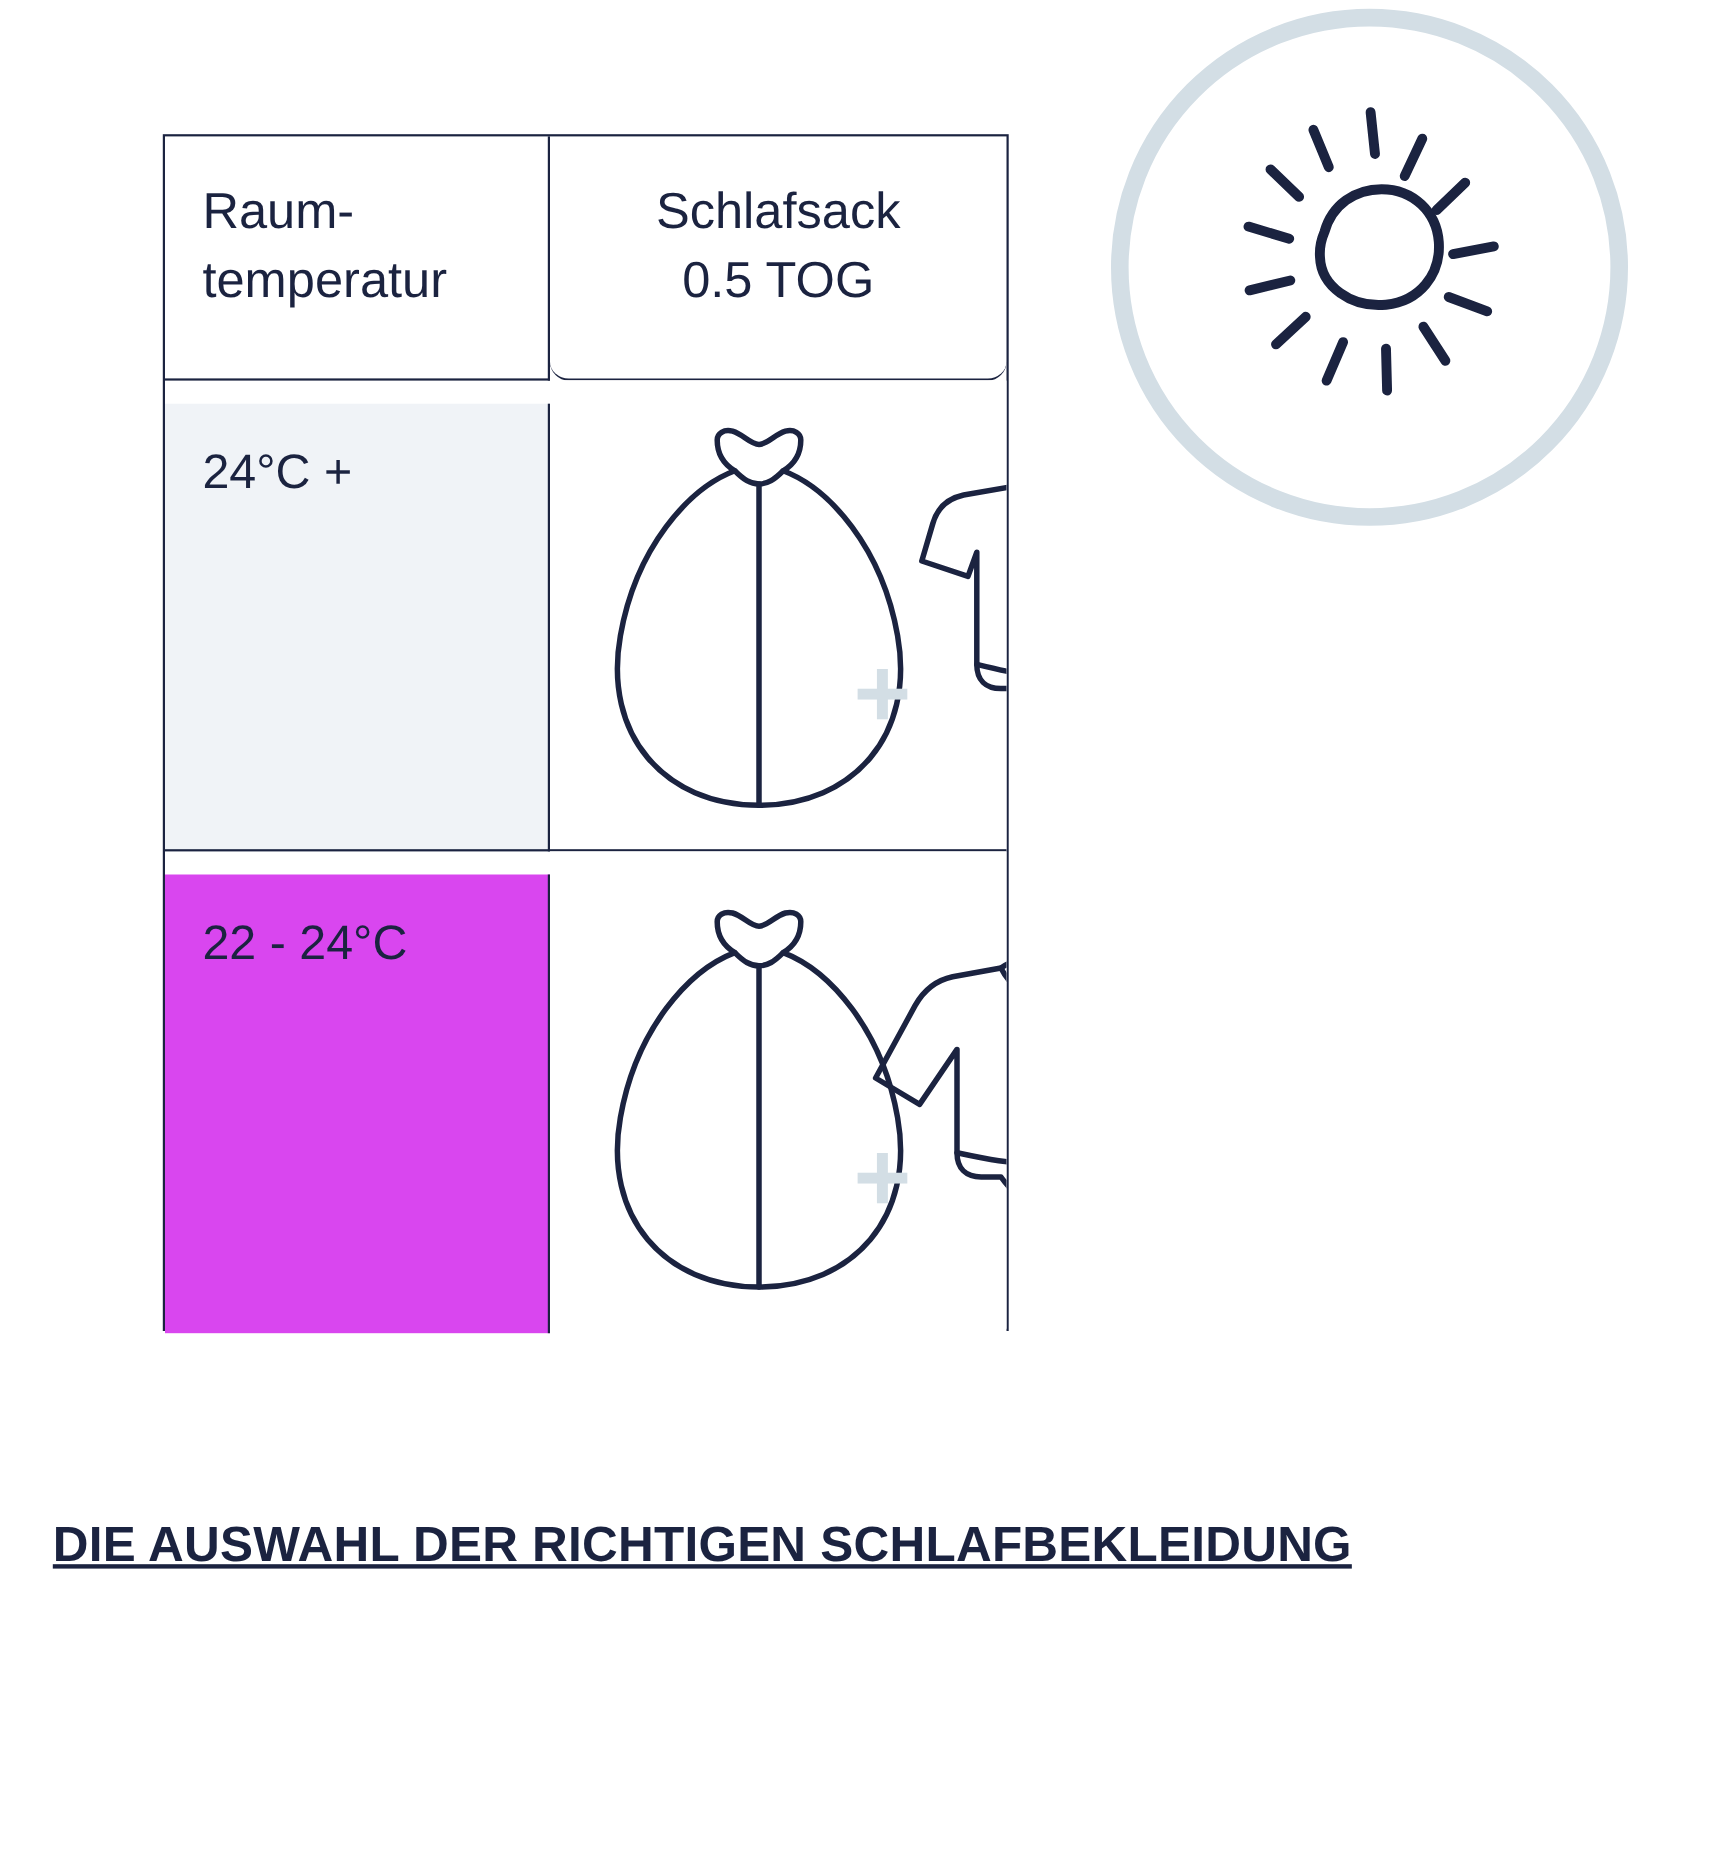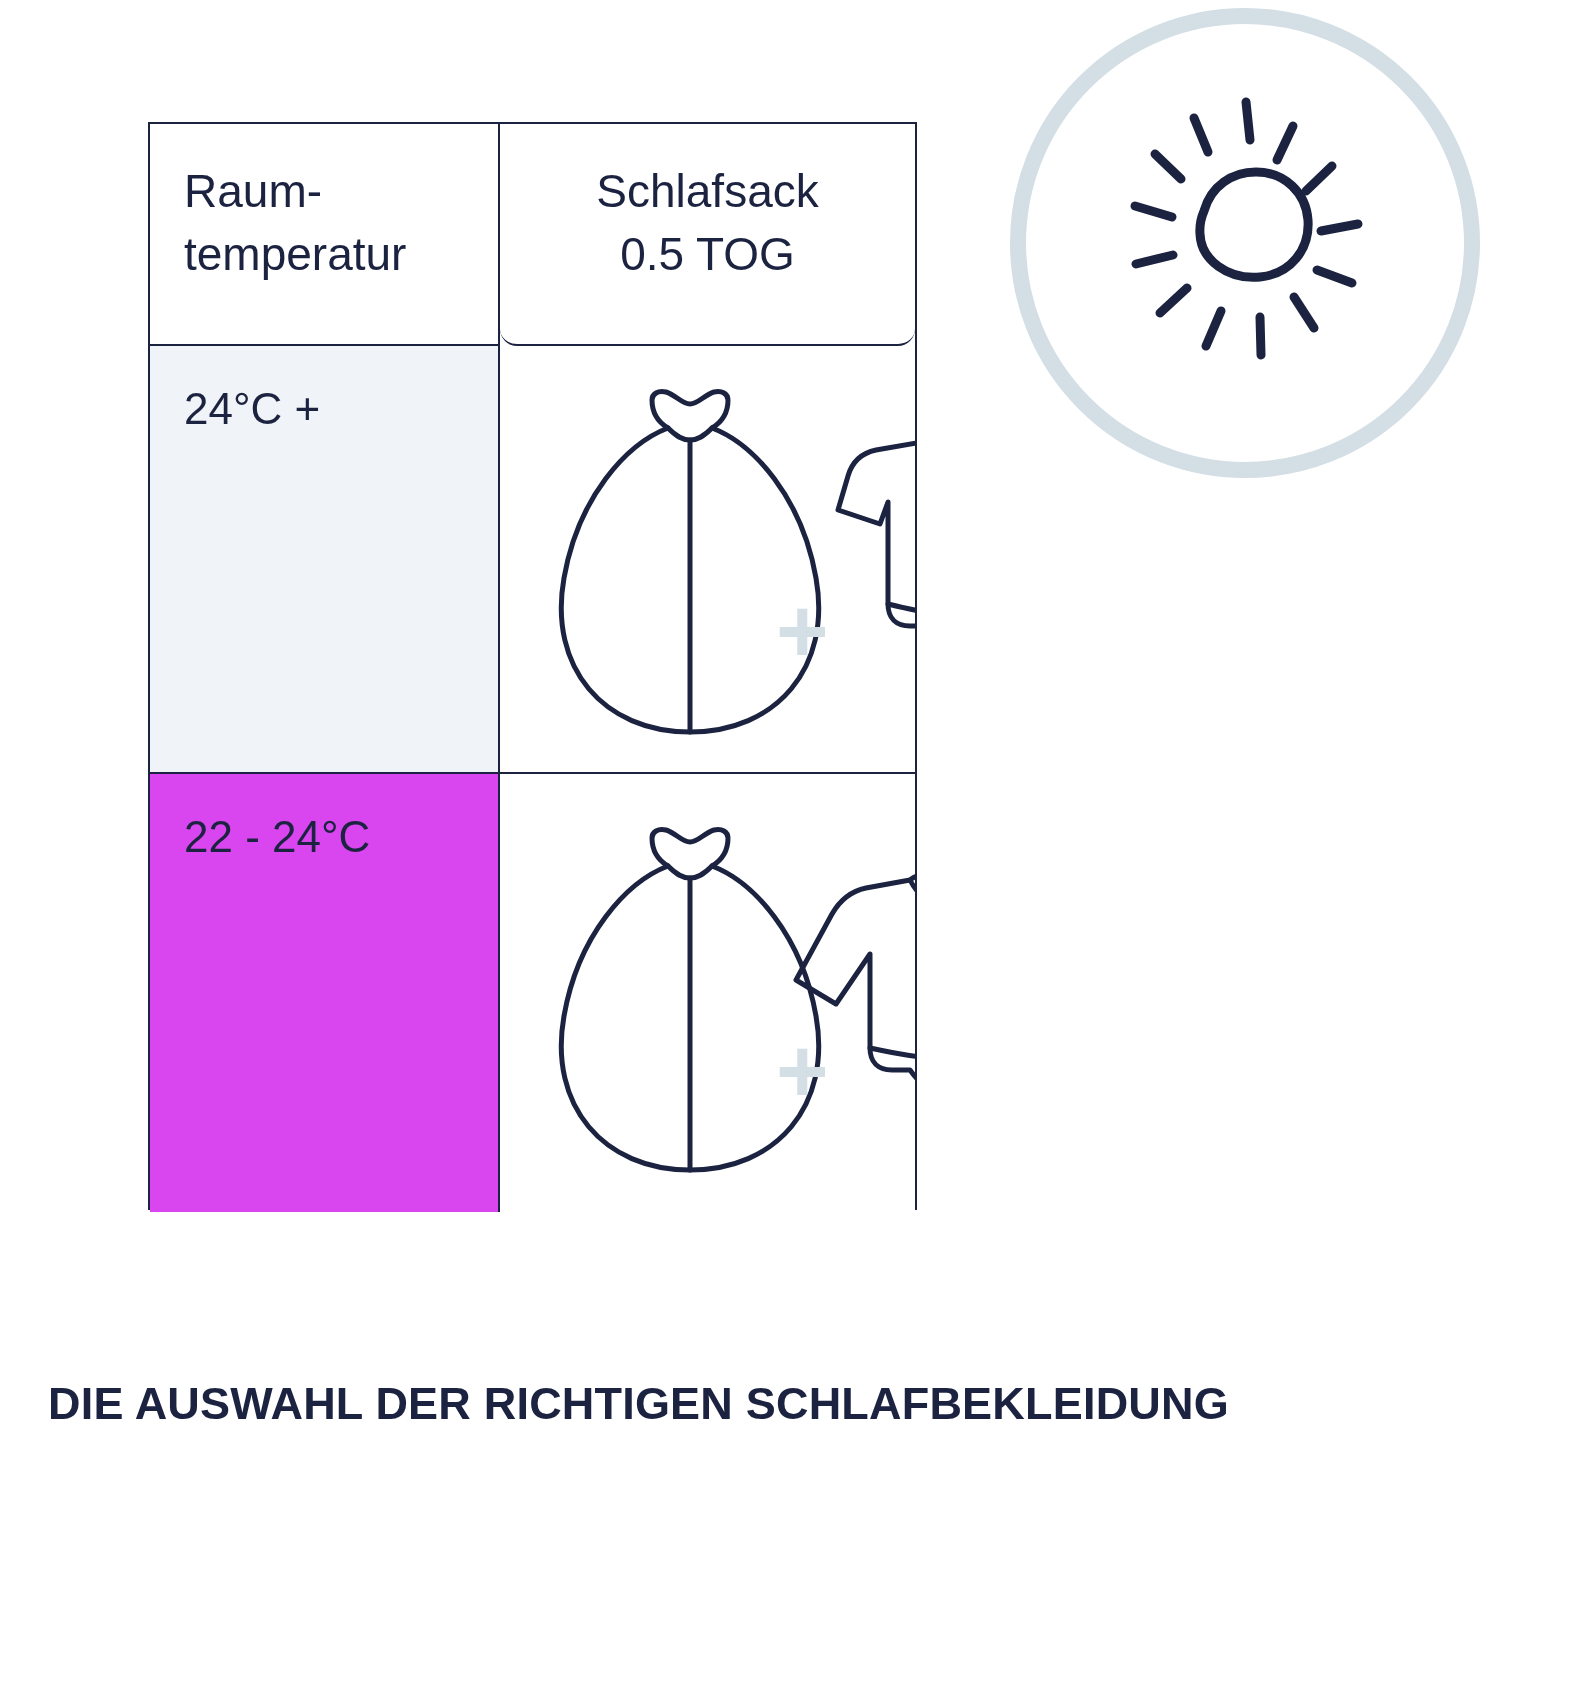--- a/index.html
+++ b/index.html
@@ -78,20 +78,21 @@
     font-size: 46px;
     line-height: 1.36;
     color: #1b2340;
     white-space: pre-line;
   }
 
   .temp-cell {
     padding: 38px 0 0 34px;
     font-size: 44px;
     color: #1b2340;
+    margin-top: 21px;
   }
   .temp-cell.shade-light { background: #f0f3f7; }
   .temp-cell.shade-dark { background: #d946ef; }
 
   .garment-cell {
     background: #ffffff;
   }
   .garment-cell svg {
     position: absolute;
   }
@@ -102,20 +103,21 @@
     font-weight: 700;
     line-height: 1;
   }
 
   
   .caption {
     position: absolute;
     left: 40px;
     top: 1378px;
     width: 1500px;
+    text-decoration: underline;
   }
   .caption-title {
     font-size: 45px;
     font-weight: 700;
     letter-spacing: 0.2px;
     color: #1b2340;
     margin: 0 0 26px 8px;
   }
   .caption-body {
     font-size: 41px;

